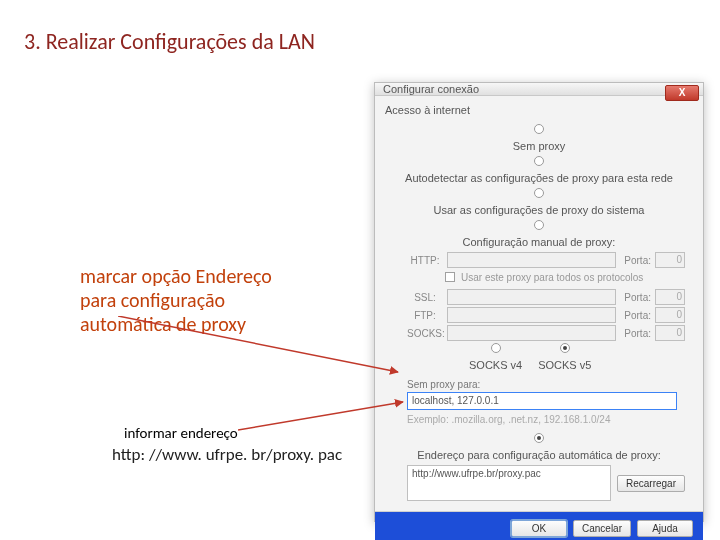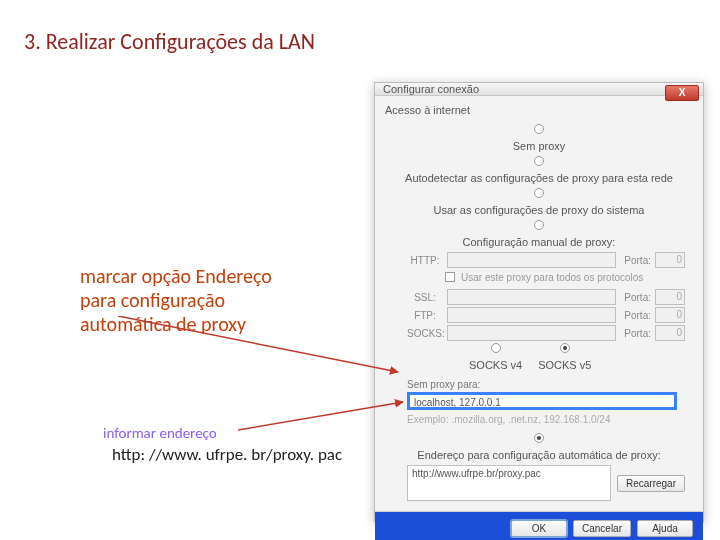--- a/index.html
+++ b/index.html
@@ -152,21 +152,21 @@
     gap: 16px;
     margin: 2px 0 4px 62px;
     font-size: 10px;
     color: #777;
   }
   .noproxy-label { padding: 4px 0 2px 22px; font-size: 10px; color:#777; }
   .noproxy-input {
     margin-left: 22px;
     width: 270px;
     height: 18px;
-    border: 3px solid #3b82f6;
+    border: 1px solid #3b82f6;
     background: #fff;
     font-size: 10px;
     padding: 2px 4px;
     color: #555;
   }
   .example {
     margin: 4px 0 6px 22px;
     font-size: 10px;
     color: #aaa;
   }
@@ -221,24 +221,24 @@
     position: absolute;
     top: 316px;
     left: 118px;
     width: 290px;
     height: 60px;
     pointer-events: none;
   }
   .anno-2 {
     position: absolute;
     top: 424px;
-    left: 103px;
+    left: 124px;
     font-family: Calibri, Arial, sans-serif;
     font-size: 15px;
-    color: #8b5cf6;
+    color: #000000;
   }
   .anno-2-sub {
     position: absolute;
     top: 444px;
     left: 112px;
     font-family: Calibri, Arial, sans-serif;
     font-size: 17px;
     color: #222;
   }
   .arrow2 {

